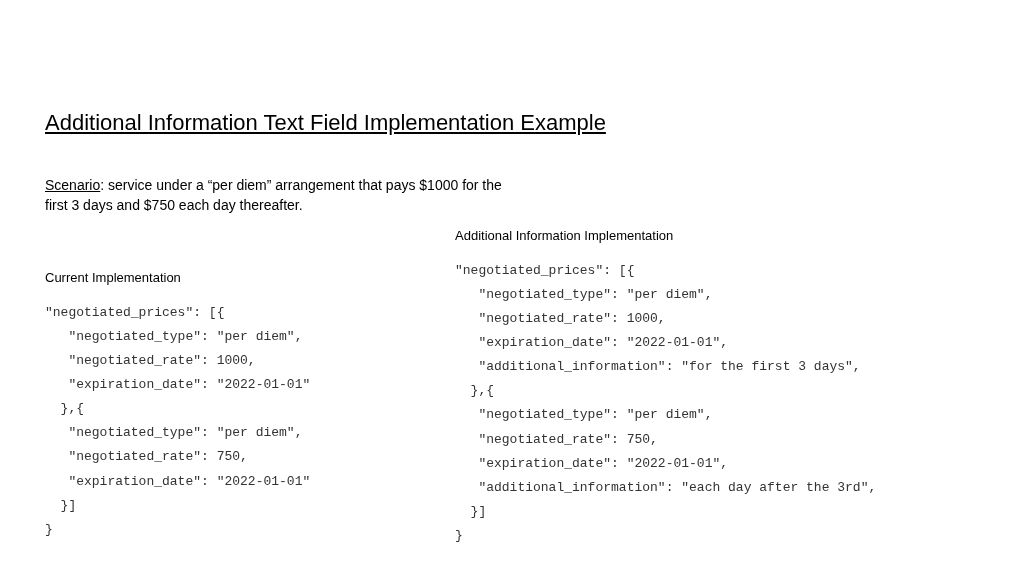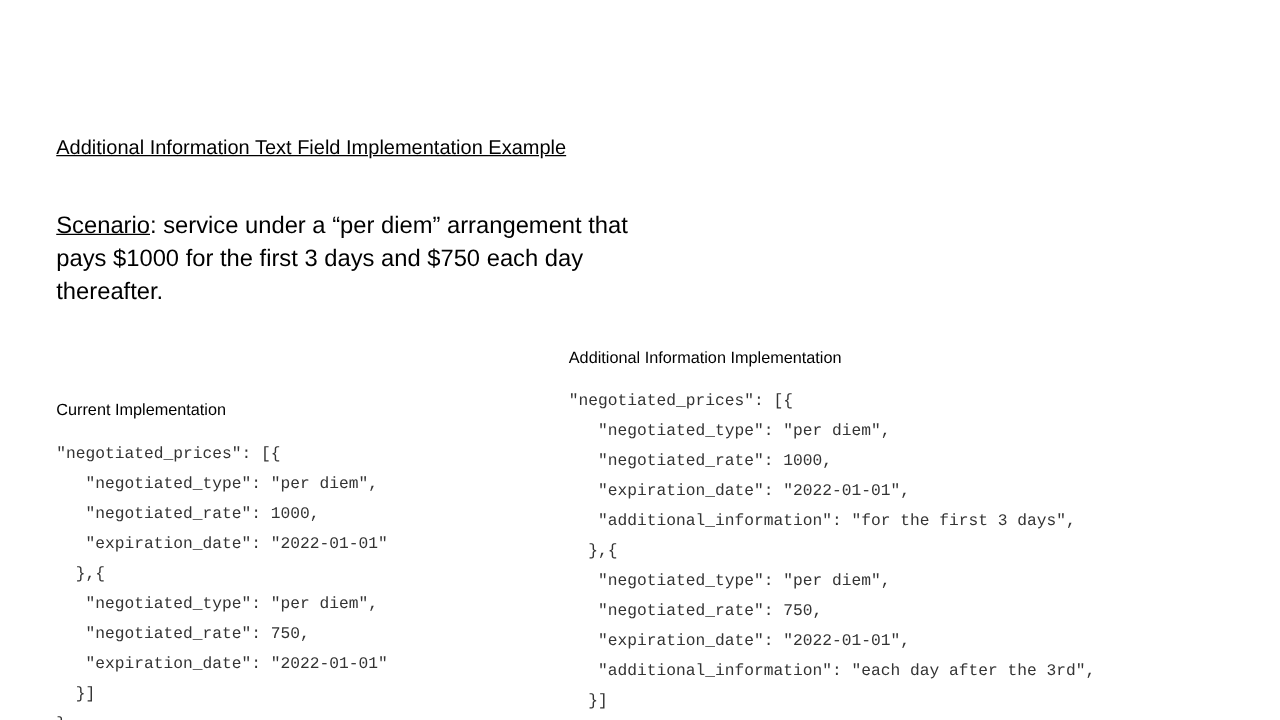--- a/index.html
+++ b/index.html
@@ -10,29 +10,29 @@
     body {
       width: 1024px;
       height: 576px;
       background: #ffffff;
       font-family: Arial, Helvetica, sans-serif;
       color: #000;
       padding: 110px 45px 20px 45px;
       position: relative;
     }
     .title {
-      font-size: 16px;
+      font-size: 22px;
       text-decoration: underline;
       margin-bottom: 40px;
     }
     .scenario {
-      font-size: 19px;
+      font-size: 14px;
       line-height: 1.4;
       max-width: 460px;
-      margin-bottom: 30px;
+      margin-bottom: 13px;
     }
     .scenario-label {
       text-decoration: underline;
     }
     .columns {
       display: flex;
       gap: 10px;
     }
     .col-left {
       width: 400px;

